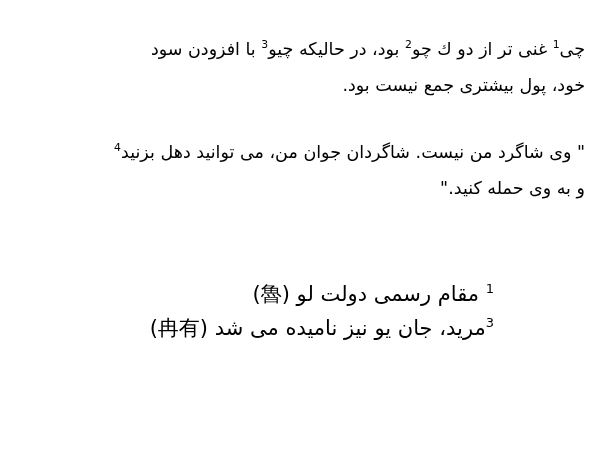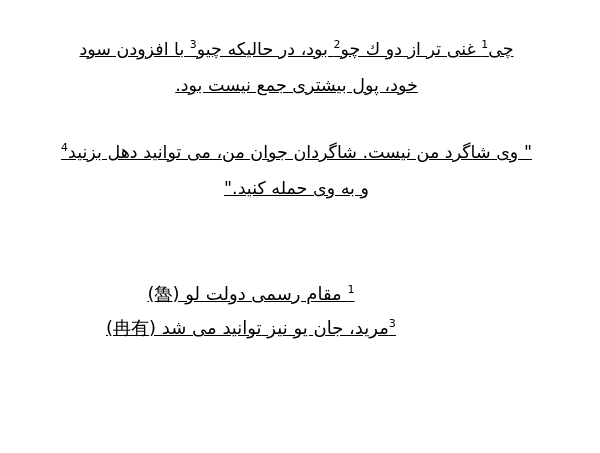--- a/index.html
+++ b/index.html
@@ -12,35 +12,34 @@
     width: 600px;
     height: 453px;
     background: #ffffff;
     overflow: hidden;
     direction: rtl;
     color: #000000;
     font-family: "DejaVu Sans", sans-serif;
   }
   .block {
     position: absolute;
-    text-align: center;
-    text-decoration: underline;
+    text-align: right;
   }
   .main-block {
     right: 15px;
     left: 8px;
     font-size: 17.5px;
     line-height: 36px;
   }
   #paragraph-1 { top: 31px; }
   #paragraph-2 { top: 134px; }
   .footnote-block {
     right: 106px;
     left: 8px;
-    font-size: 18px;
+    font-size: 21px;
     line-height: 34px;
     top: 277px;
   }
   .line {
     white-space: nowrap;
   }
   sup {
     font-size: 0.62em;
     line-height: 0;
     vertical-align: super;
@@ -54,15 +53,15 @@
   <div class="block main-block" id="paragraph-1">
       <div class="line"><span>چی</span><sup>1</sup><span> غنی تر از دو ك چو</span><sup>2</sup><span> بود، در حالیكه چیو</span><sup>3</sup><span> با افزودن سود</span></div>
       <div class="line"><span>خود، پول بیشتری جمع نیست بود.</span></div>
     </div>
   <div class="block main-block" id="paragraph-2">
       <div class="line"><span>" وی شاگرد من نیست. شاگردان جوان من، می توانید دهل بزنید</span><sup>4</sup></div>
       <div class="line"><span>و به وی حمله كنید."</span></div>
     </div>
   <div class="block footnote-block" id="footnotes">
       <div class="line"><sup>1</sup><span> مقام رسمی دولت لو (魯)</span></div>
-      <div class="line"><sup>3</sup><span>مرید، جان یو نیز توانید می شد (冉有)</span></div>
+      <div class="line"><sup>3</sup><span>مرید، جان یو نیز نامیده می شد (冉有)</span></div>
     </div>
 </div>
 
 </body></html>

